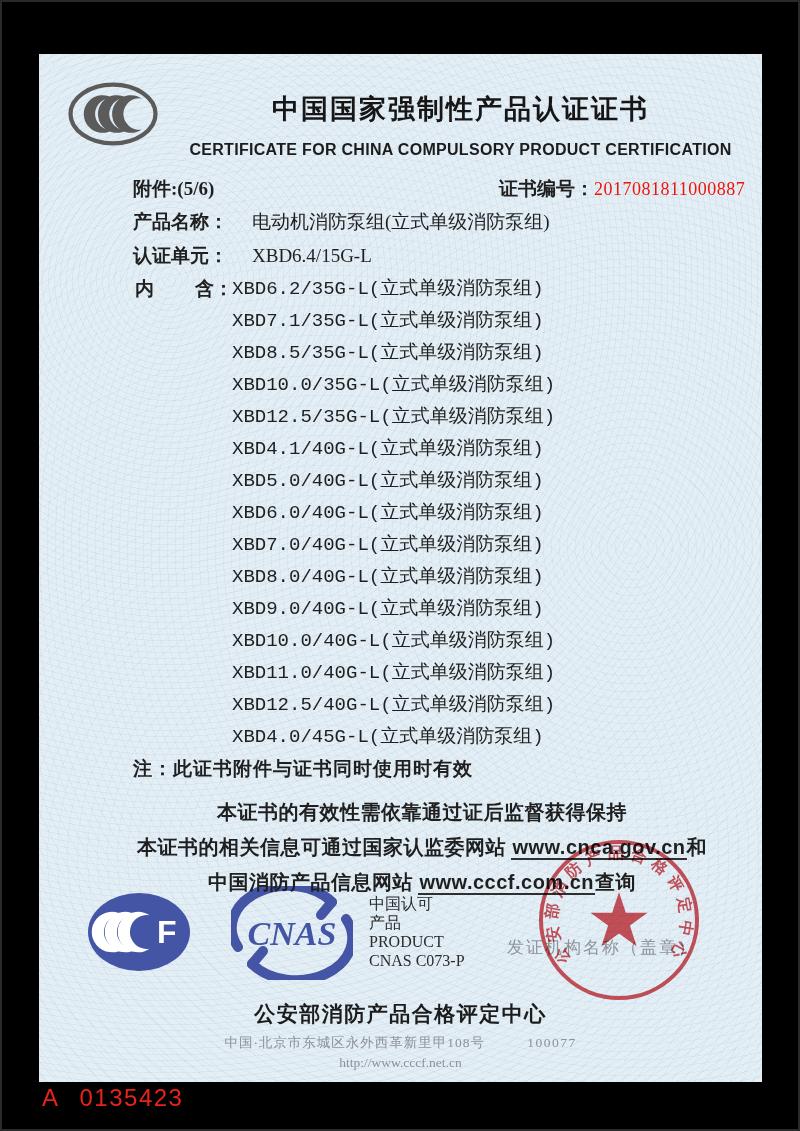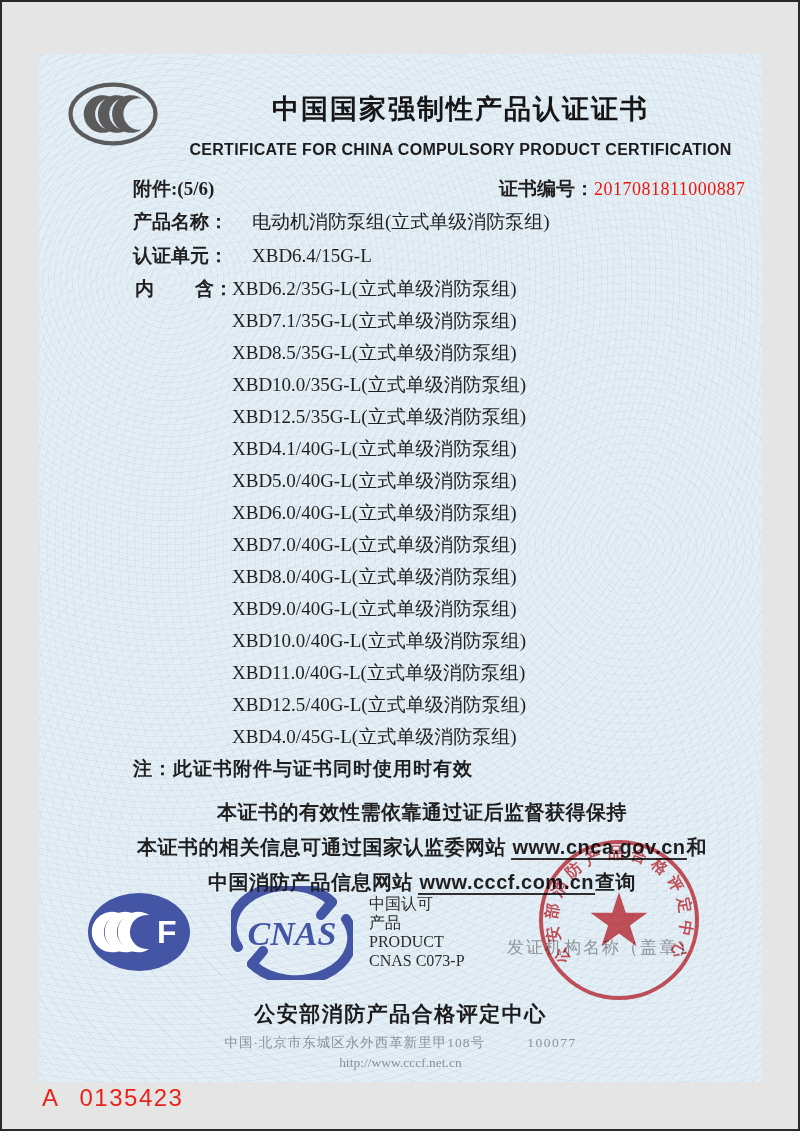--- a/index.html
+++ b/index.html
@@ -1,20 +1,20 @@
 <!DOCTYPE html>
 <html><head>
 <meta charset="utf-8">
 <style>
   * { margin:0; padding:0; box-sizing:border-box; }
   html,body { width:800px; }
   body { font-family:"Liberation Serif","DejaVu Serif",serif; background:#ffffff; }
   .page {
     position:relative; width:800px; height:1131px;
-    background:#e5e5e5; border:2px solid #2a2a2a; overflow:hidden;
+    background:#000000; border:2px solid #2a2a2a; overflow:hidden;
   }
   .paper {
     position:absolute; left:37px; top:52px; width:723px; height:1028px;
     background:
       repeating-radial-gradient(circle at 18% 22%, rgba(118,160,196,.10) 0 1px, transparent 1px 6px),
       repeating-radial-gradient(circle at 82% 48%, rgba(118,160,196,.09) 0 1px, transparent 1px 8px),
       repeating-radial-gradient(circle at 40% 78%, rgba(118,160,196,.08) 0 1px, transparent 1px 10px),
       #e4eef5;
     color:#1f1f1f;
   }
@@ -30,21 +30,21 @@
   
   .meta-row { left:94px; height:26px; line-height:26px; font-size:19px; white-space:nowrap;text-align:right; }
   .lbl { font-weight:700; }
   .val { font-weight:400;margin-left:24px; }
   .certno-group { left:460px; top:122px; height:26px; line-height:26px; font-size:19px; white-space:nowrap; }
   .certno { color:#ee1409; font-size:18px; letter-spacing:0.5px;text-align:center; }
 
   
   .includes-label { left:96px; top:219px; width:98px; height:32px; line-height:32px;
                     font-size:19px; font-weight:700; display:flex; justify-content:space-between; }
-  .models { left:193px; top:219px; font-size:19px; line-height:32px; white-space:nowrap; }
+  .models { left:193px; top:219px; font-size:19px; line-height:32px; white-space:nowrap;font-family:Liberation Mono, monospace; }
   .note { left:94px; top:699px; line-height:32px; font-size:19px; font-weight:700; letter-spacing:1px; }
 
   
   .statements { left:0; right:-30px; top:741px; text-align:center; font-size:20px;
                 font-weight:700; line-height:35px; letter-spacing:0.5px; z-index:1;padding-left:13px; }
   .url { font-family:"Liberation Sans","DejaVu Sans",sans-serif; font-weight:700;
          border-bottom:2px solid #2f2f2f; padding:0 1px 0 1px; }
 
   
   .cccf-logo { left:48px; top:838px; width:104px; height:80px; }

